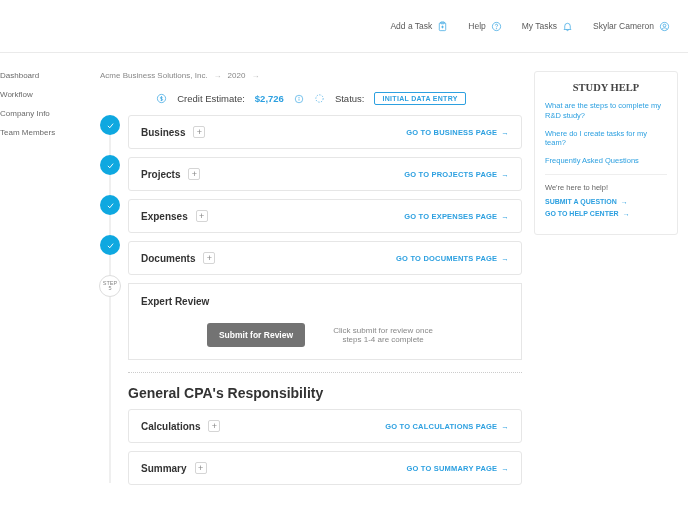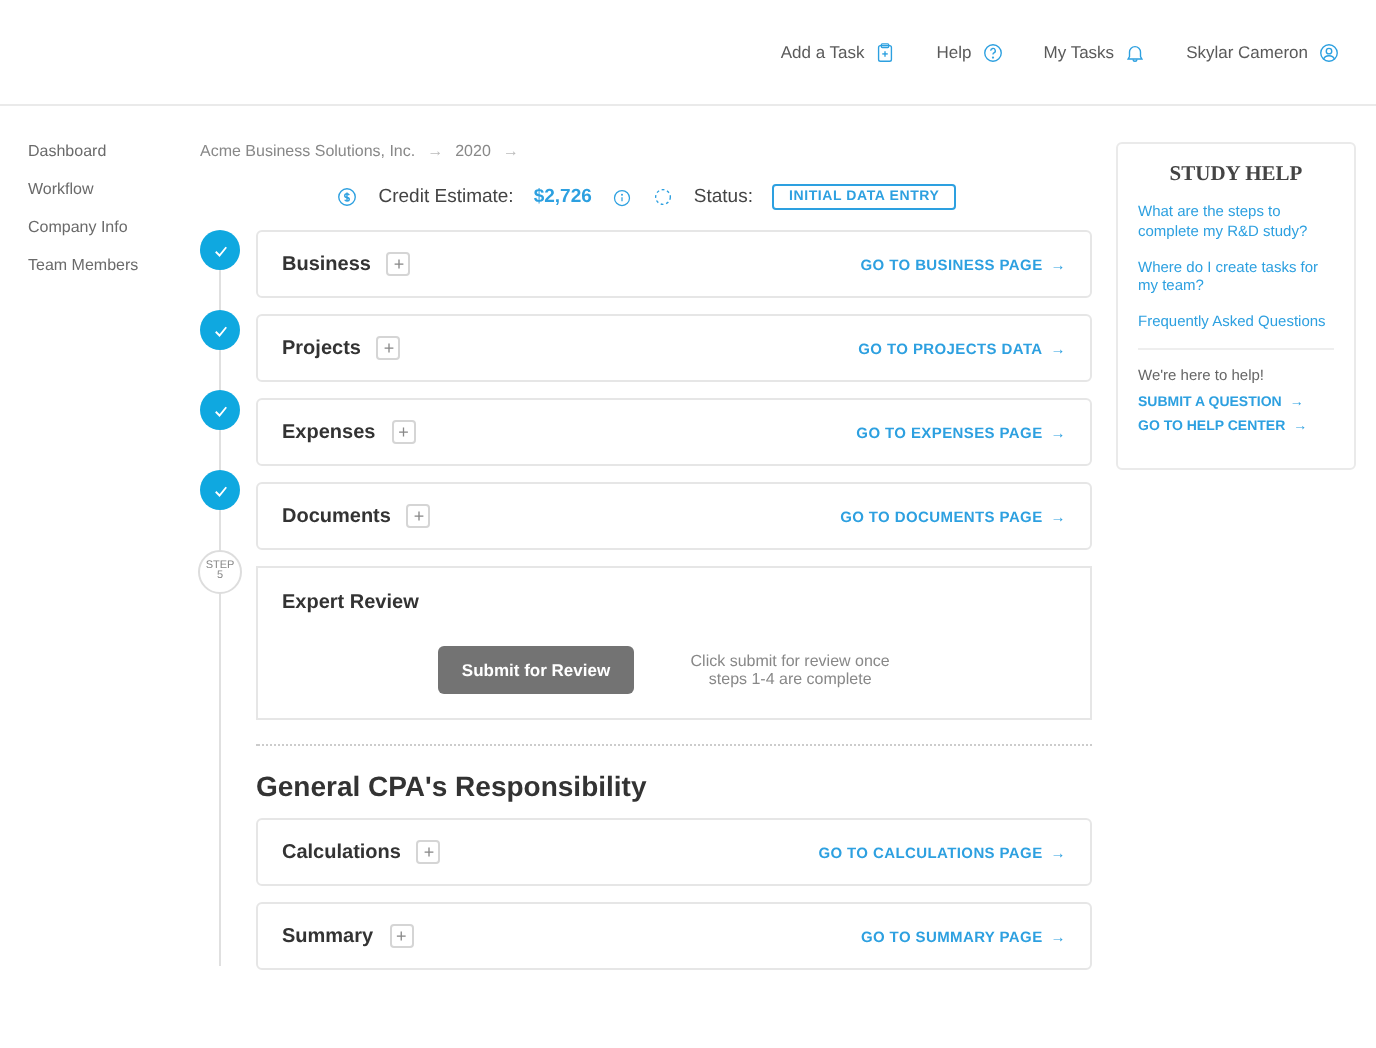--- a/index.html
+++ b/index.html
@@ -23,21 +23,21 @@
   }
   .header-item {
     display: flex; align-items: center; gap: 5px;
     font-size: 8.5px; color: #5a5a5a; cursor: pointer;
   }
   .icon-sm { width: 11px; height: 11px; stroke: #2da0e0; stroke-width: 1.5; fill: none; }
   .icon-xs { width: 10px; height: 10px; stroke: #2da0e0; stroke-width: 1.5; fill: none; }
 
   
   .layout { display: flex; }
-  .sidebar { width: 88px; padding: 18px 0 0 14px; }
+  .sidebar { width: 88px; padding: 18px 0 0 0; }
   .sidebar-item { font-size: 8px; color: #6a6a6a; margin-bottom: 10px; cursor: pointer; }
   .main { flex: 1; padding: 18px 10px 0 12px; display: flex; gap: 12px; align-items: flex-start; }
   .center { flex: 1; }
 
   
   .breadcrumb { font-size: 8px; color: #888; display: flex; align-items: center; gap: 6px; margin-bottom: 12px; }
   .bc-arrow { color: #bbb; font-size: 8px; }
 
   
   .title { text-align: center; font-size: 15.5px; font-weight: 700; color: #444; margin-bottom: 6px; font-family: Georgia, serif; }
@@ -86,21 +86,21 @@
     background: #737373; color: #fff; font-size: 8.5px; font-weight: 600;
     padding: 7px 12px; border-radius: 3px; border: none; cursor: pointer;
   }
   .hint { font-size: 8px; color: #888; width: 120px; text-align: center; }
 
   .divider-dotted { border-top: 1.5px dotted #ccc; margin: 12px 0; }
   .section-label { font-size: 14px; font-weight: 700; margin: 0 0 8px 0; color: #333; }
 
   
   .help-panel {
-    width: 120px; border: 1px solid #eaeaea; border-radius: 3px;
+    width: 144px; border: 1px solid #eaeaea; border-radius: 3px;
     padding: 10px 10px 12px 10px;
   }
   .help-title { text-align: center; font-size: 10.5px; font-weight: 700; margin-bottom: 8px; color: #444; font-family: Georgia, serif; }
   .help-link { font-size: 7.5px; color: #2da0e0; margin-bottom: 8px; cursor: pointer; line-height: 1.3; }
   .help-sep { border-top: 1px solid #eee; margin: 6px 0 8px; }
   .help-sub { font-size: 7.5px; color: #666; margin-bottom: 6px; }
   .help-action { font-size: 7px; color: #2da0e0; font-weight: 700; display: flex; align-items: center; gap: 4px; margin-bottom: 5px; cursor: pointer; }
 </style>
 </head>
 <body>
@@ -218,21 +218,21 @@
               <span class="goto-arrow">→</span>
             </div>
           </div>
 
           <div class="card">
             <div class="card-left">
               <span class="card-title">Projects</span>
               <span class="plus-btn">+</span>
             </div>
             <div class="goto">
-              <span>GO TO PROJECTS DATA</span>
+              <span>GO TO PROJECTS PAGE</span>
               <span class="goto-arrow">→</span>
             </div>
           </div>
 
           <div class="card">
             <div class="card-left">
               <span class="card-title">Expenses</span>
               <span class="plus-btn">+</span>
             </div>
             <div class="goto">

